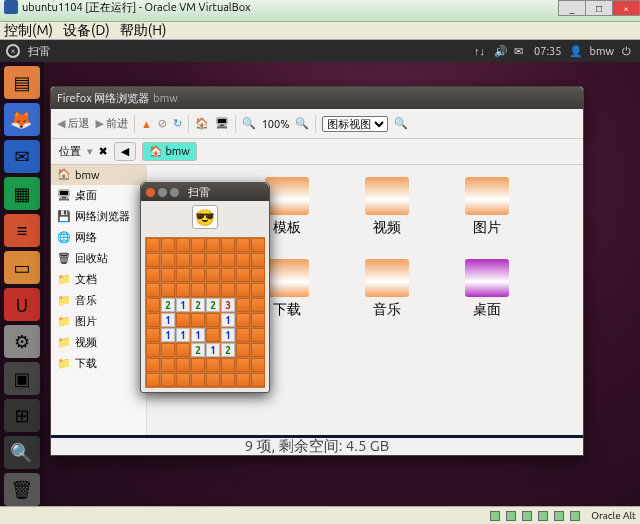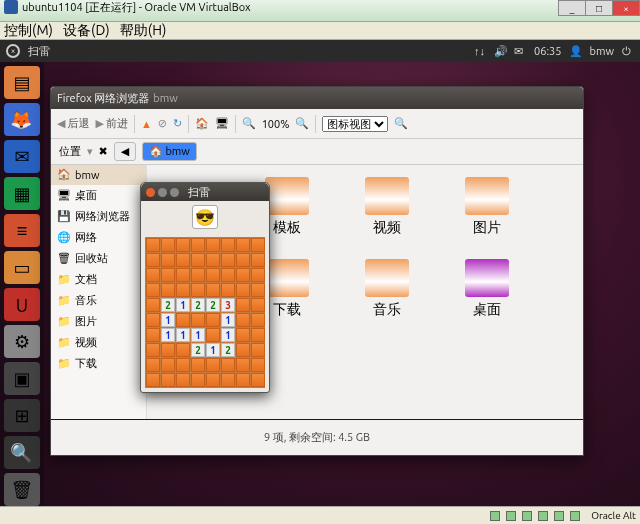--- a/index.html
+++ b/index.html
@@ -28,29 +28,29 @@
 
 
 .nautilus { position:absolute; left:50px; top:46px; width:534px; height:370px; background:#f2f1f0; border:1px solid #444; border-radius:4px 4px 0 0; box-shadow:0 4px 18px rgba(0,0,0,.6); display:flex; flex-direction:column; }
 .nautilus .titlebar { height:22px; background:linear-gradient(#5a5552,#3e3a37); color:#eee; display:flex; align-items:center; font-size:11px; padding:4px 6px; border-radius:4px 4px 0 0;}
 .nautilus .toolbar { height:30px; display:flex; align-items:center; padding:0 6px; gap:6px; border-bottom:1px solid #ccc; font-size:11px; }
 .nautilus .toolbar .btn{display:flex;align-items:center;gap:2px;color:#555;}
 .nautilus .toolbar .sep{width:1px;height:18px;background:#ccc;}
 .nautilus .toolbar select{font-size:11px;}
 .nautilus .locbar { height:26px; display:flex; align-items:center; padding:0 8px; gap:6px; font-size:11px; border-bottom:1px solid #ccc;}
 .nautilus .locbar .crumb{border:1px solid #bbb;border-radius:3px;padding:2px 6px;background:#eee;}
-.nautilus .locbar .crumb.active{background:#3b82f6;}
+.nautilus .locbar .crumb.active{background:#5eead4;}
 .nautilus .body { flex:1; display:flex; overflow:hidden;}
 .nautilus .sidebar { width:96px; background:#f7f6f5; border-right:1px solid #ddd; font-size:11px; }
 .nautilus .sidebar .item{display:flex;align-items:center;gap:4px;padding:3px 6px;}
 .nautilus .sidebar .item .ic{width:14px;height:14px;display:inline-block;}
 .nautilus .grid { flex:1; padding:12px 12px 0 90px; display:grid; grid-template-columns:repeat(3,100px); grid-auto-rows:78px; gap:4px 0; justify-content:start; align-content:start; font-size:14px; }
 .nautilus .gcell{display:flex;flex-direction:column;align-items:center;gap:4px;}
 .nautilus .gcell .ficon{width:44px;height:38px;border-radius:3px;}
-.nautilus .status{height:36px;border-top:1px solid #0f172a;display:flex;align-items:center;justify-content:center;font-size:11px;color:#444;}
+.nautilus .status{height:20px;border-top:3px solid #0f172a;display:flex;align-items:center;justify-content:center;font-size:15px;color:#444;}
 
 
 .mines { position:absolute; left:140px; top:142px; width:130px; background:#ece9e4; border:1px solid #555; border-radius:5px 5px 3px 3px; box-shadow:0 4px 14px rgba(0,0,0,.7); }
 .mines .titlebar{height:18px;background:linear-gradient(#55504c,#3a3633);display:flex;align-items:center;padding:0 5px;font-size:11px;color:#eee;border-radius:5px 5px 0 0;}
 .mines .titlebar .orb{width:9px;height:9px;border-radius:50%;margin-right:3px;}
 .mines .face{display:flex;justify-content:center;padding:4px 0;}
 .mines .face .btn{width:26px;height:24px;background:#fff;border:1px solid #aaa;border-radius:3px;display:flex;align-items:center;justify-content:center;font-size:16px;}
 .mines .board{margin:4px;display:grid;grid-template-columns:repeat(8,14px);grid-auto-rows:14px;gap:1px;background:#c77a3f;padding:1px;}
 .mines .cell{background:linear-gradient(#f58a3a,#e57020);border:1px solid #c5611a;}
 .mines .cell.open{background:#eee;border:1px solid #bbb;display:flex;align-items:center;justify-content:center;font-size:10px;font-weight:bold;}
@@ -76,21 +76,21 @@
 </div>
 
 <div class="desktop">
   <div class="topbar">
     <div class="close-circle">×</div>
     <span>扫雷</span>
     <div class="right">
       <span class="ico">↑↓</span>
       <span class="ico">🔊</span>
       <span class="ico">✉</span>
-      <span>06:35</span>
+      <span>07:35</span>
       <span class="ico">👤</span>
       <span>bmw</span>
       <span class="ico">⏻</span>
     </div>
   </div>
 
   <div class="launcher" id="launcher">
       <div class="tile" style="background: rgb(224, 128, 64);">▤</div>
       <div class="tile" style="background: rgb(58, 106, 208);">🦊</div>
       <div class="tile" style="background: rgb(40, 96, 192);">✉</div>

